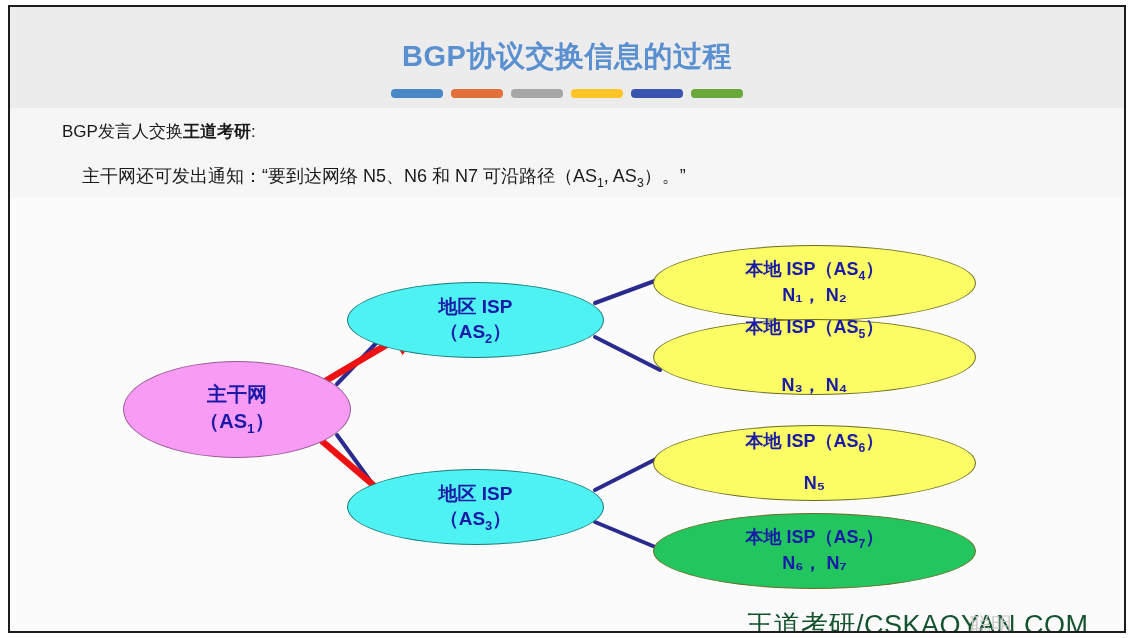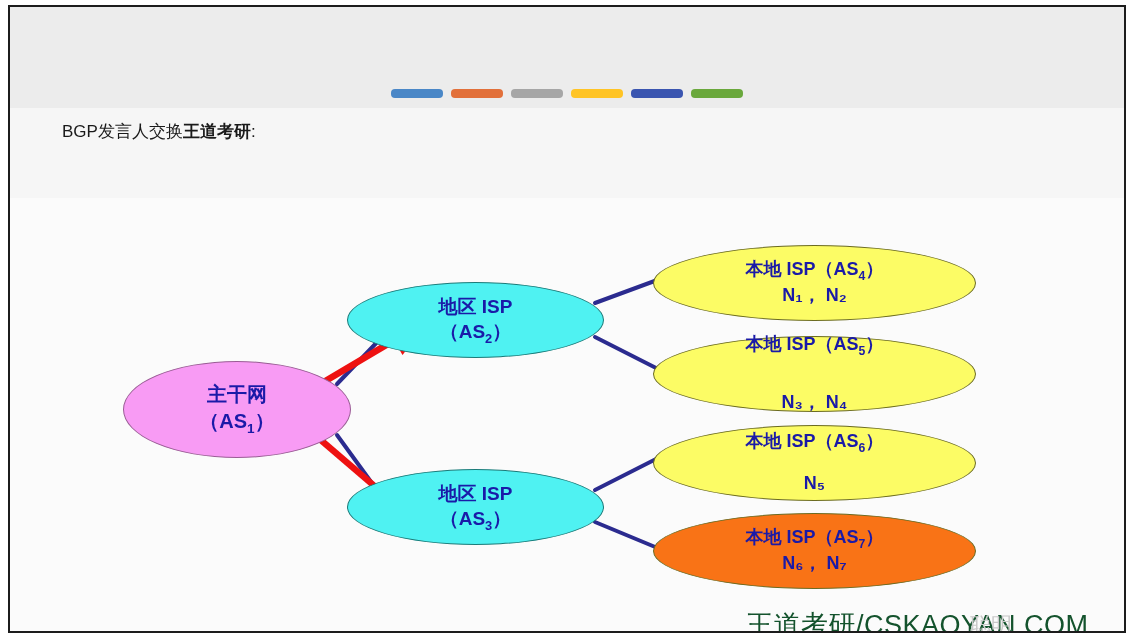--- a/index.html
+++ b/index.html
@@ -143,21 +143,21 @@
   .ell-region.r3 { left: 337px; top: 462px; }
 
   .ell-local {
     width: 323px; height: 76px;
     background: #fcfc65;
     border: 1.5px solid #6b6b22;
     border-radius: 50%;
     font-size: 18px;
   }
   .ell-local.a4 { left: 643px; top: 238px; }
-  .ell-local.a5 { left: 643px; top: 329px; gap: 32px; }
+  .ell-local.a5 { left: 643px; top: 312px; gap: 32px; }
   .ell-local.a6 { left: 643px; top: 418px; }
   .ell-local.a7 { left: 643px; top: 506px; }
 
   
   .footer-mark {
     position: absolute;
     left: 736px;
     top: 600px;
     font-size: 27px;
     color: #14532d;
@@ -176,33 +176,37 @@
 </head>
 <body>
 
 <div id="slide">
   <div id="frame">
 
     <div class="band-top"></div>
     <div class="band-mid"></div>
     <div class="band-low"></div>
 
+    <div class="title">BGP协议交换信息的过程</div>
     <div class="title-underline">
       <span style="background: rgb(74, 135, 199);"></span>
       <span style="background: rgb(226, 112, 58);"></span>
       <span style="background: rgb(166, 166, 166);"></span>
       <span style="background: rgb(255, 196, 37);"></span>
       <span style="background: rgb(58, 85, 176);"></span>
       <span style="background: rgb(106, 168, 60);"></span>
     </div>
 
     <div class="line1">
       <span>BGP发言人交换</span><b>王道考研</b><span>:</span>
     </div>
 
+    <div class="line2">
+      <span>主干网还可发出通知：“要到达网络 N5、N6 和 N7 可沿路径（AS</span><sub>1</sub><span>, AS</span><sub>3</sub><span>）。”</span>
+    </div>
 
     <svg id="diagram" viewBox="0 0 1118 628" xmlns="http://www.w3.org/2000/svg">
       <g id="links" stroke="#2b2b8f" stroke-width="4" fill="none" stroke-linecap="round">
           <line x1="327" y1="377" x2="372" y2="330"></line>
           <line x1="327" y1="428" x2="372" y2="490"></line>
           <line x1="585" y1="296" x2="650" y2="272"></line>
           <line x1="585" y1="330" x2="650" y2="363"></line>
           <line x1="585" y1="483" x2="650" y2="450"></line>
           <line x1="585" y1="515" x2="650" y2="542"></line>
         </g>
@@ -253,21 +257,21 @@
       <div class="l2">N₃，  N₄</div>
     </div>
 
     <div class="ell ell-local a6" style="background: rgb(252, 252, 101); gap: 16px;">
       <div class="l1">
         <span>本地 ISP（AS</span><sub>6</sub><span>）</span>
       </div>
       <div class="l2">N₅</div>
     </div>
 
-    <div class="ell ell-local a7" style="background: #f97316;">
+    <div class="ell ell-local a7" style="background: #22c55e;">
       <div class="l1">
         <span>本地 ISP（AS</span><sub>7</sub><span>）</span>
       </div>
       <div class="l2">N₆，  N₇</div>
     </div>
 
     <div class="footer-mark">王道考研/CSKAOYAN.COM</div>
     <div class="footer-ghost">聪明</div>
 
   </div>

